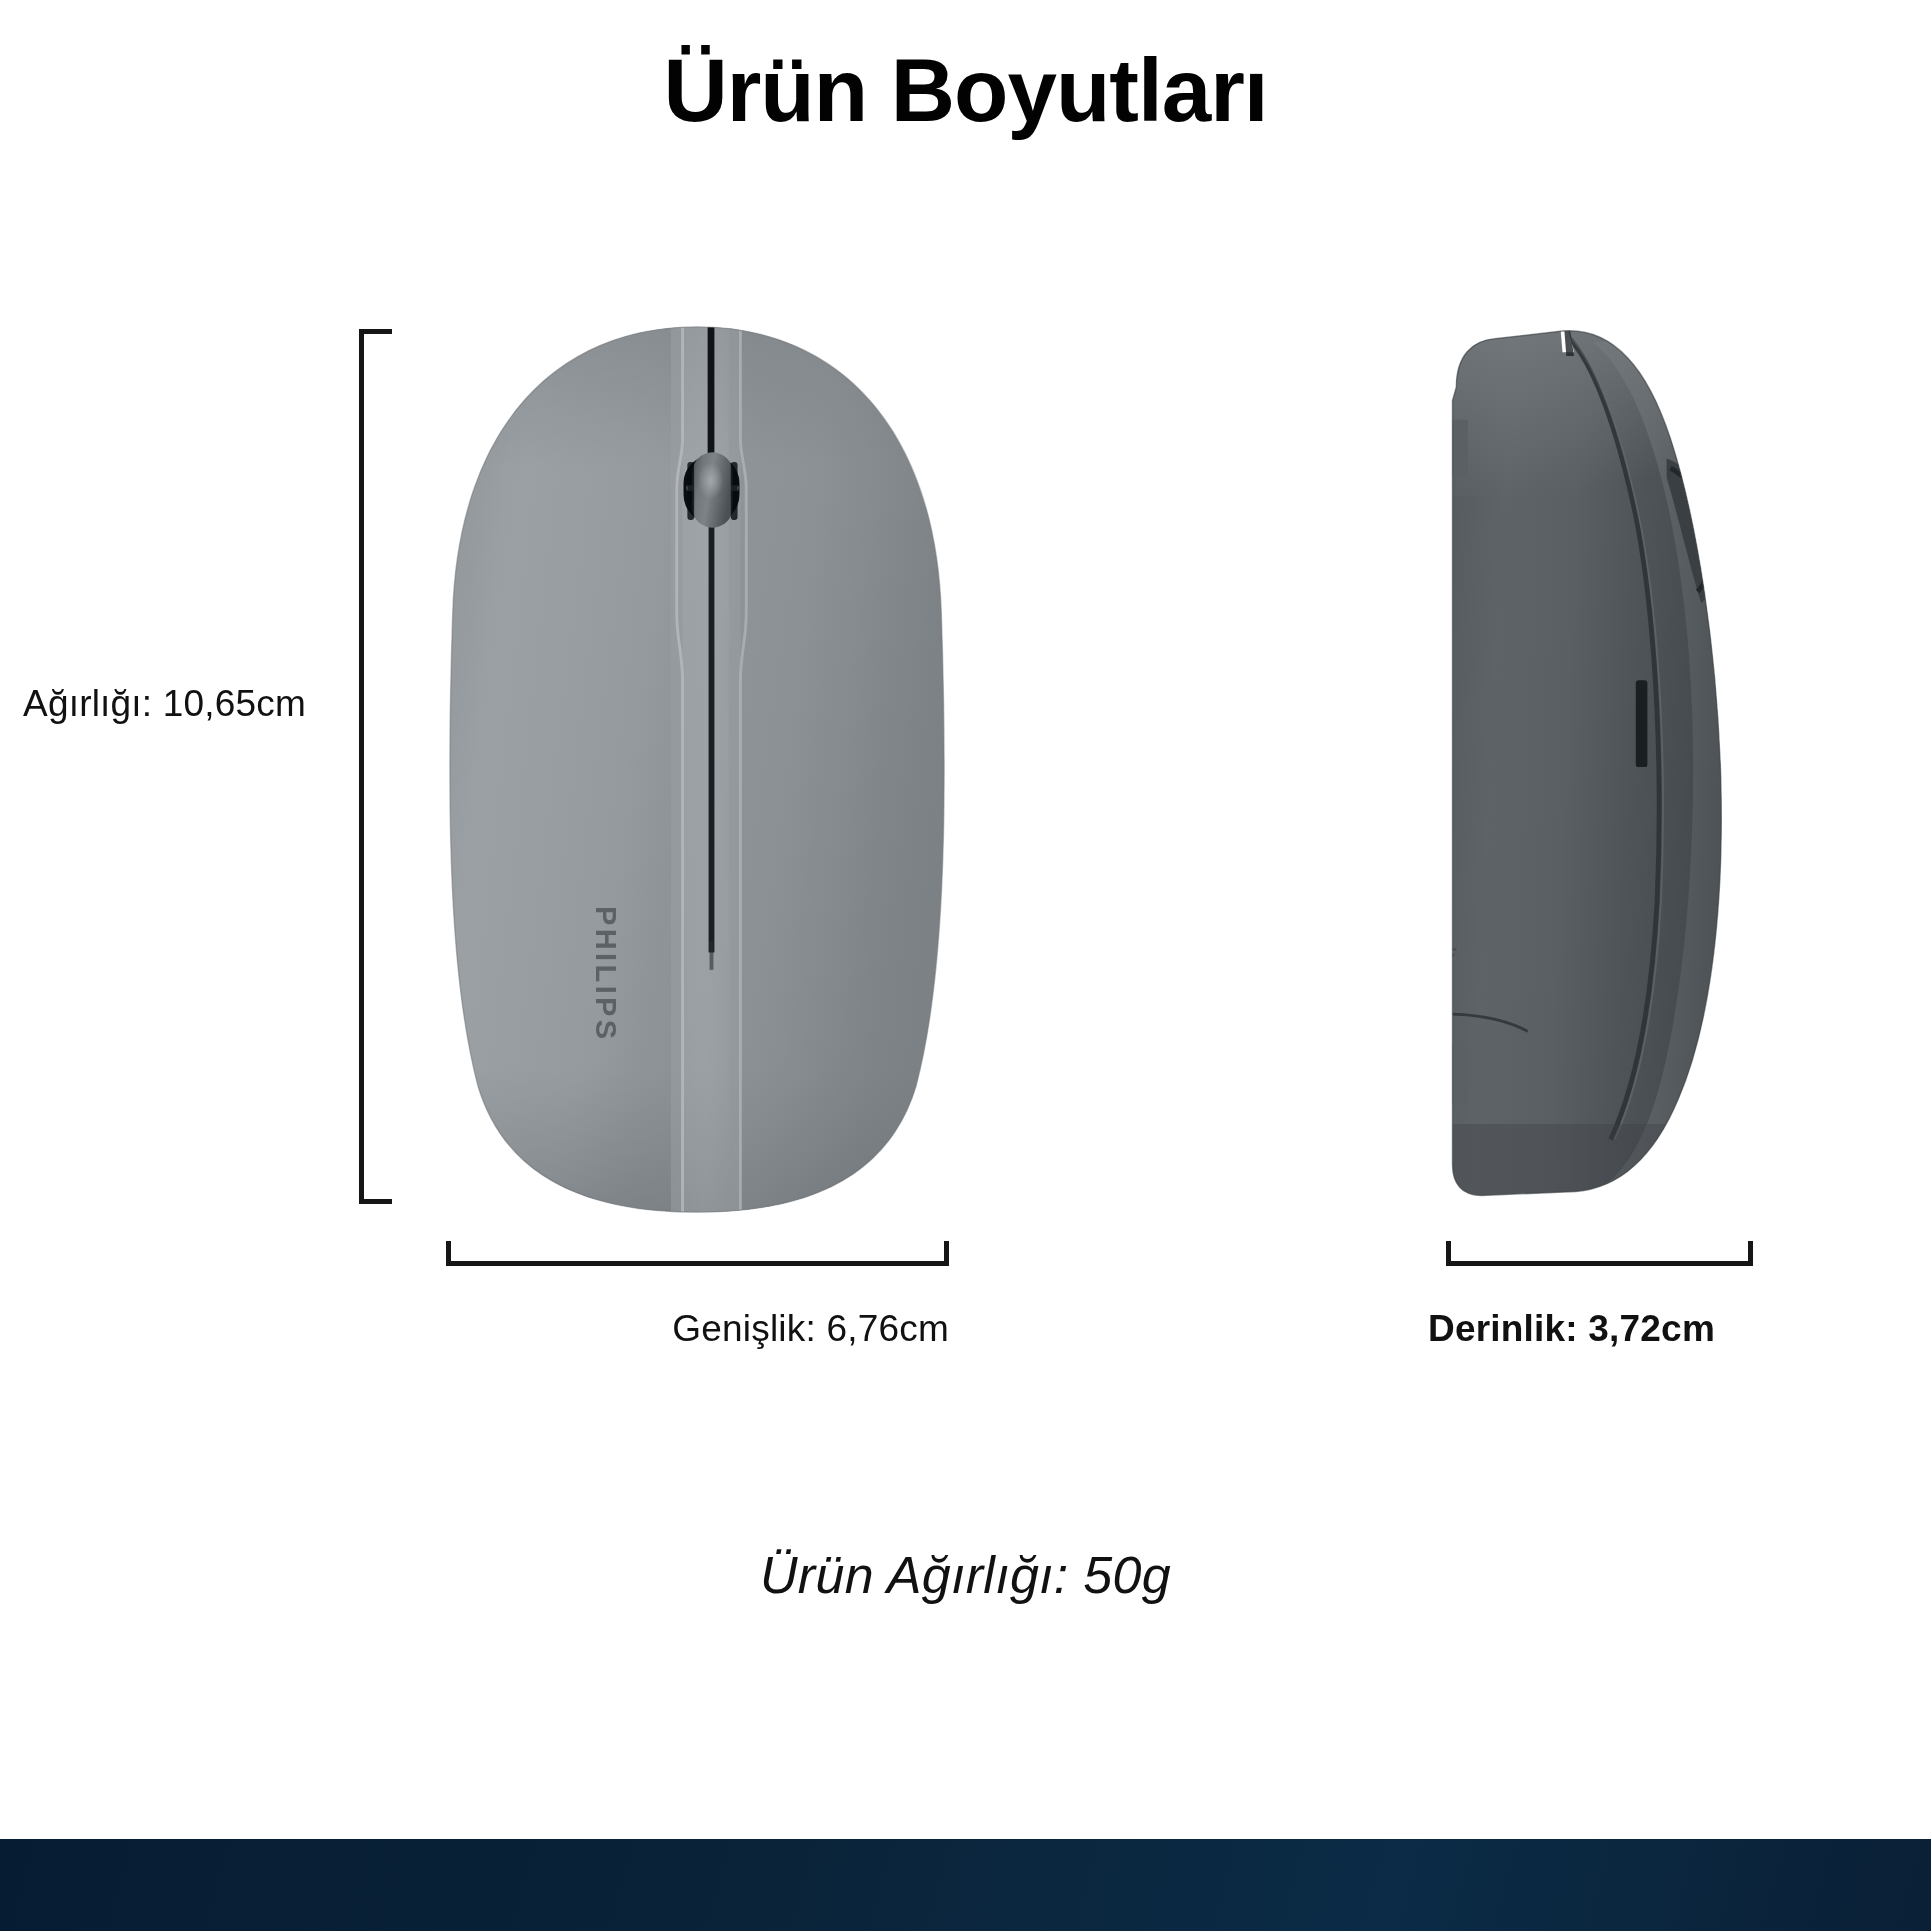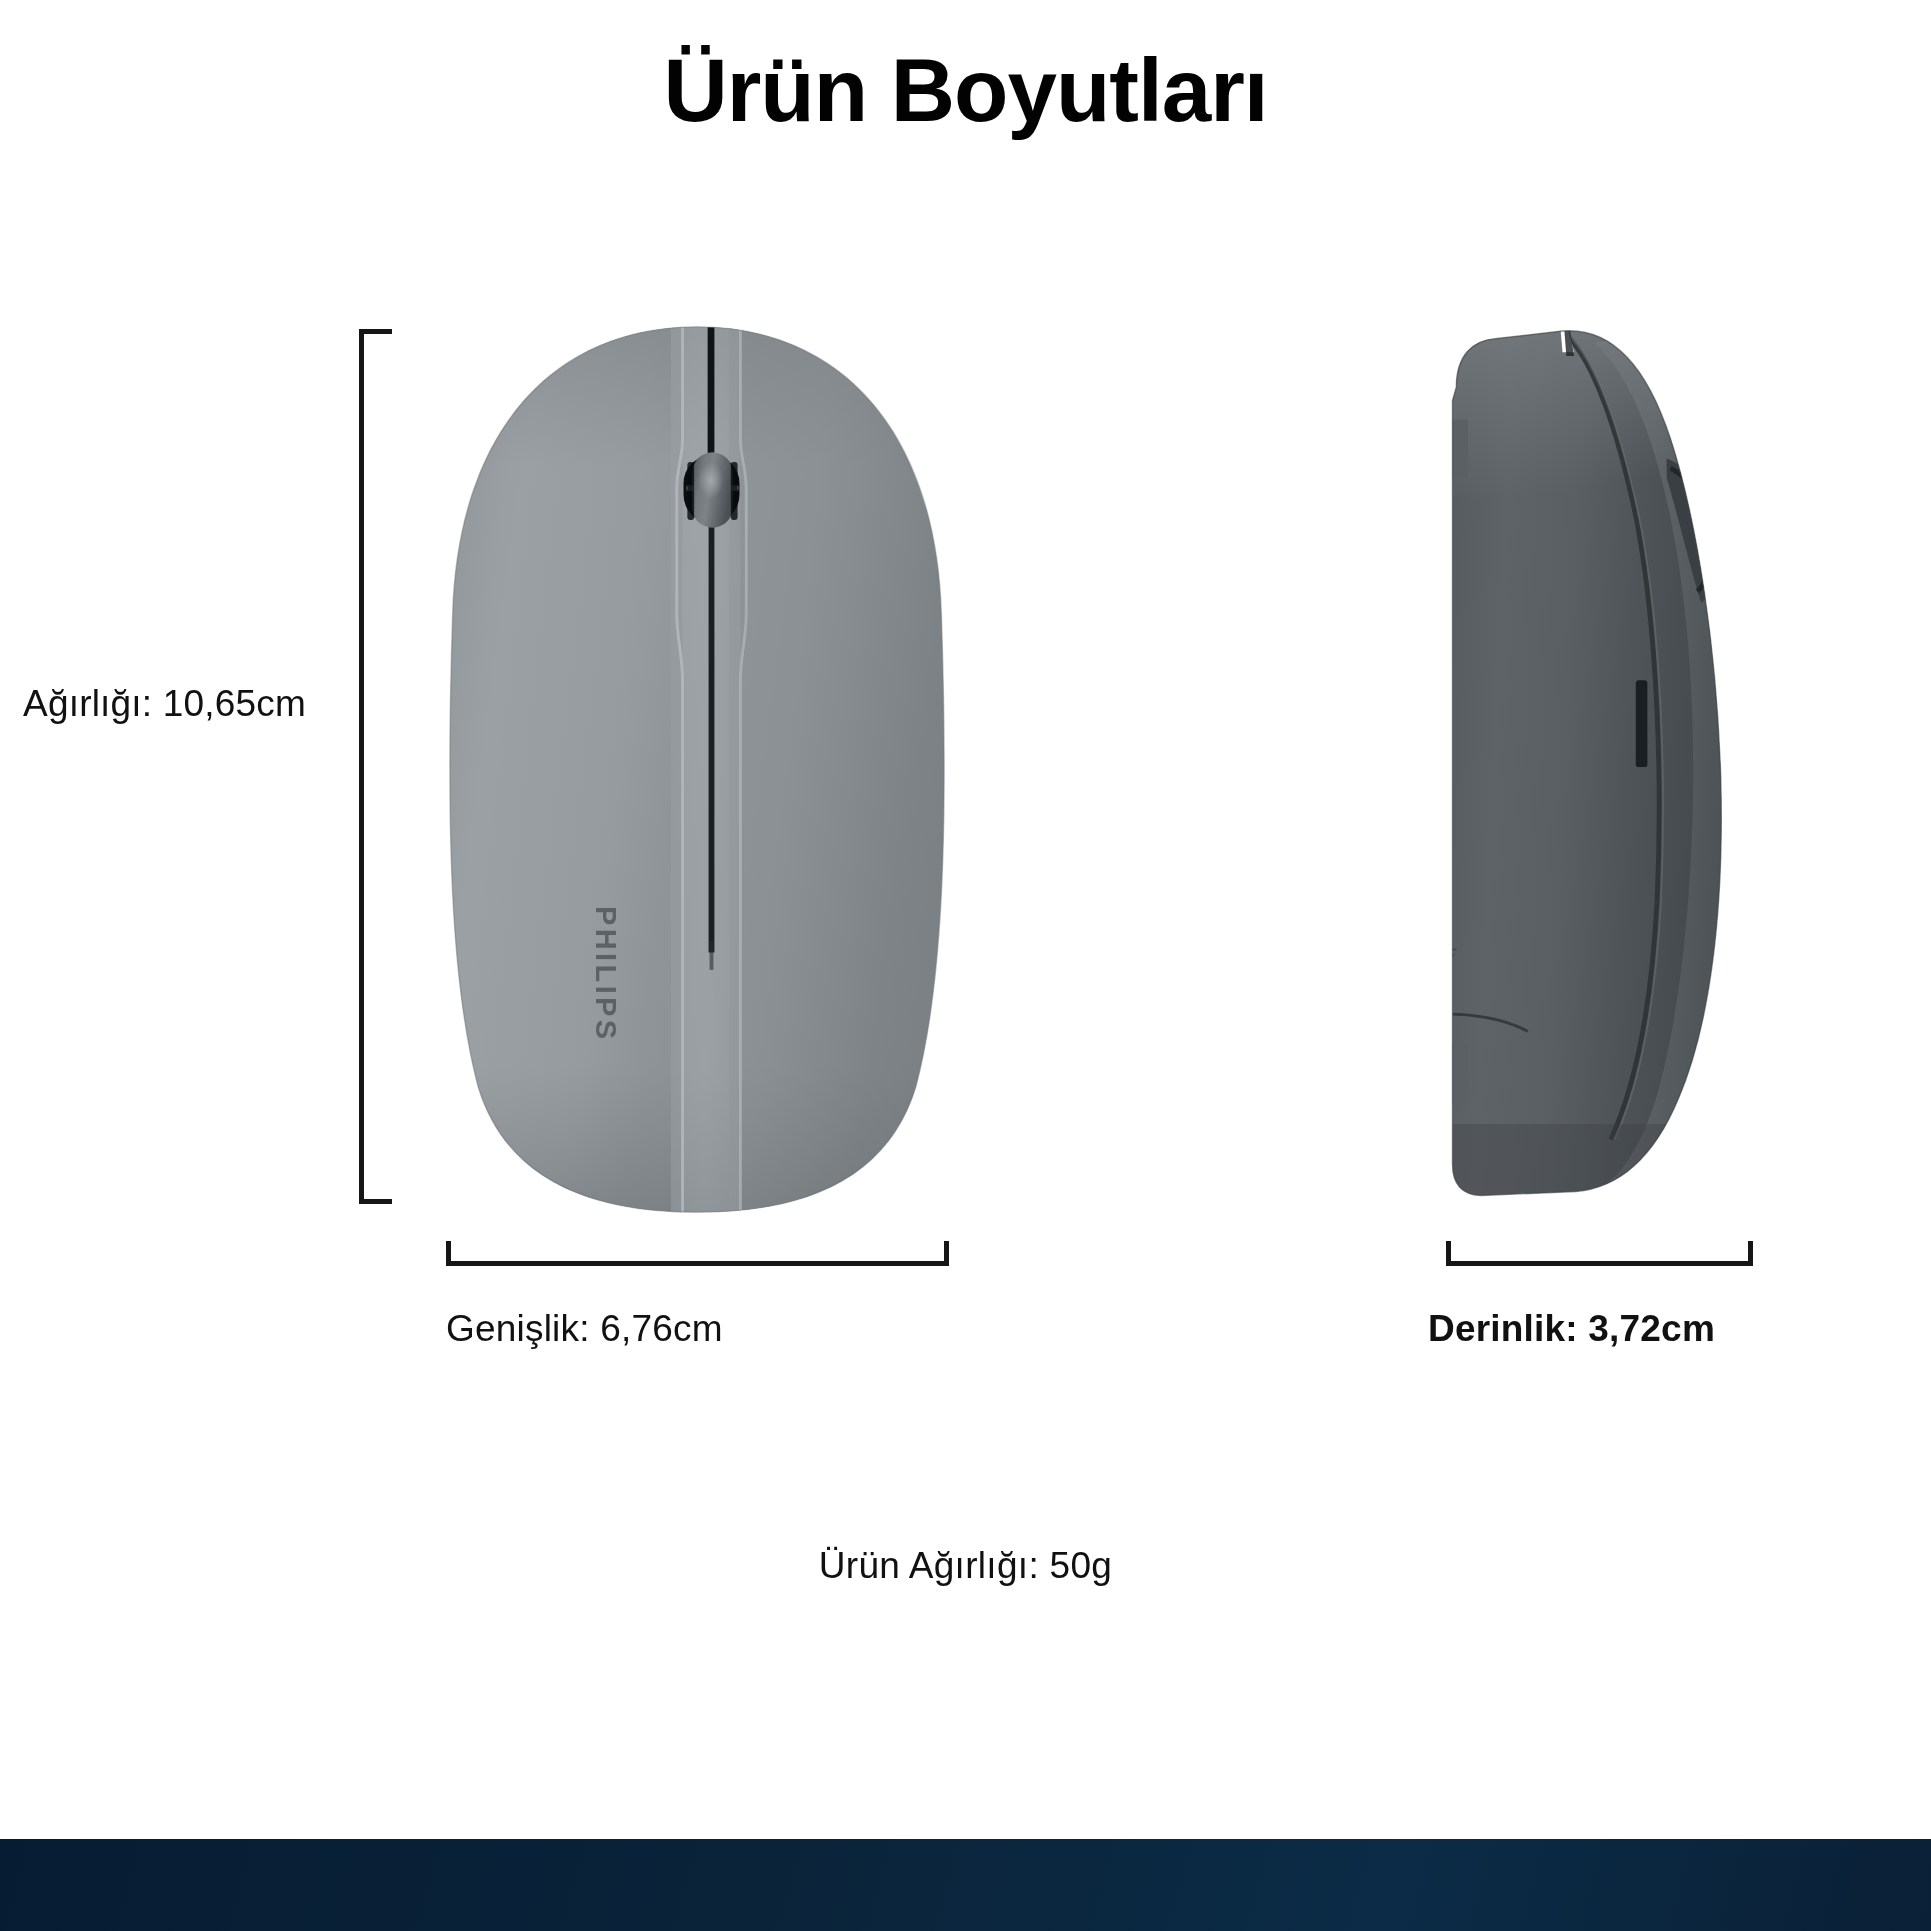--- a/index.html
+++ b/index.html
@@ -41,40 +41,41 @@
   }
 
   #height-label {
     left: 23px;
     top: 683px;
   }
   #width-label {
     left: 446px;
     top: 1308px;
     width: 503px;
-    text-align: left;
+    text-align: right;
   }
   #depth-label {
     left: 1418px;
     top: 1308px;
     width: 307px;
     text-align: center;
     font-weight: bold;
   }
 
   #weight-label {
     position: absolute;
     top: 1545px;
     left: 0;
     width: 100%;
     text-align: center;
-    font-size: 37px;
+    font-size: 52px;
     font-weight: 400;
     color: #111111;
     letter-spacing: 0.3px;
+    font-style: italic;
   }
 
   
   .bracket {
     position: absolute;
     background: transparent;
   }
   
   #height-bracket {
     left: 359px;

